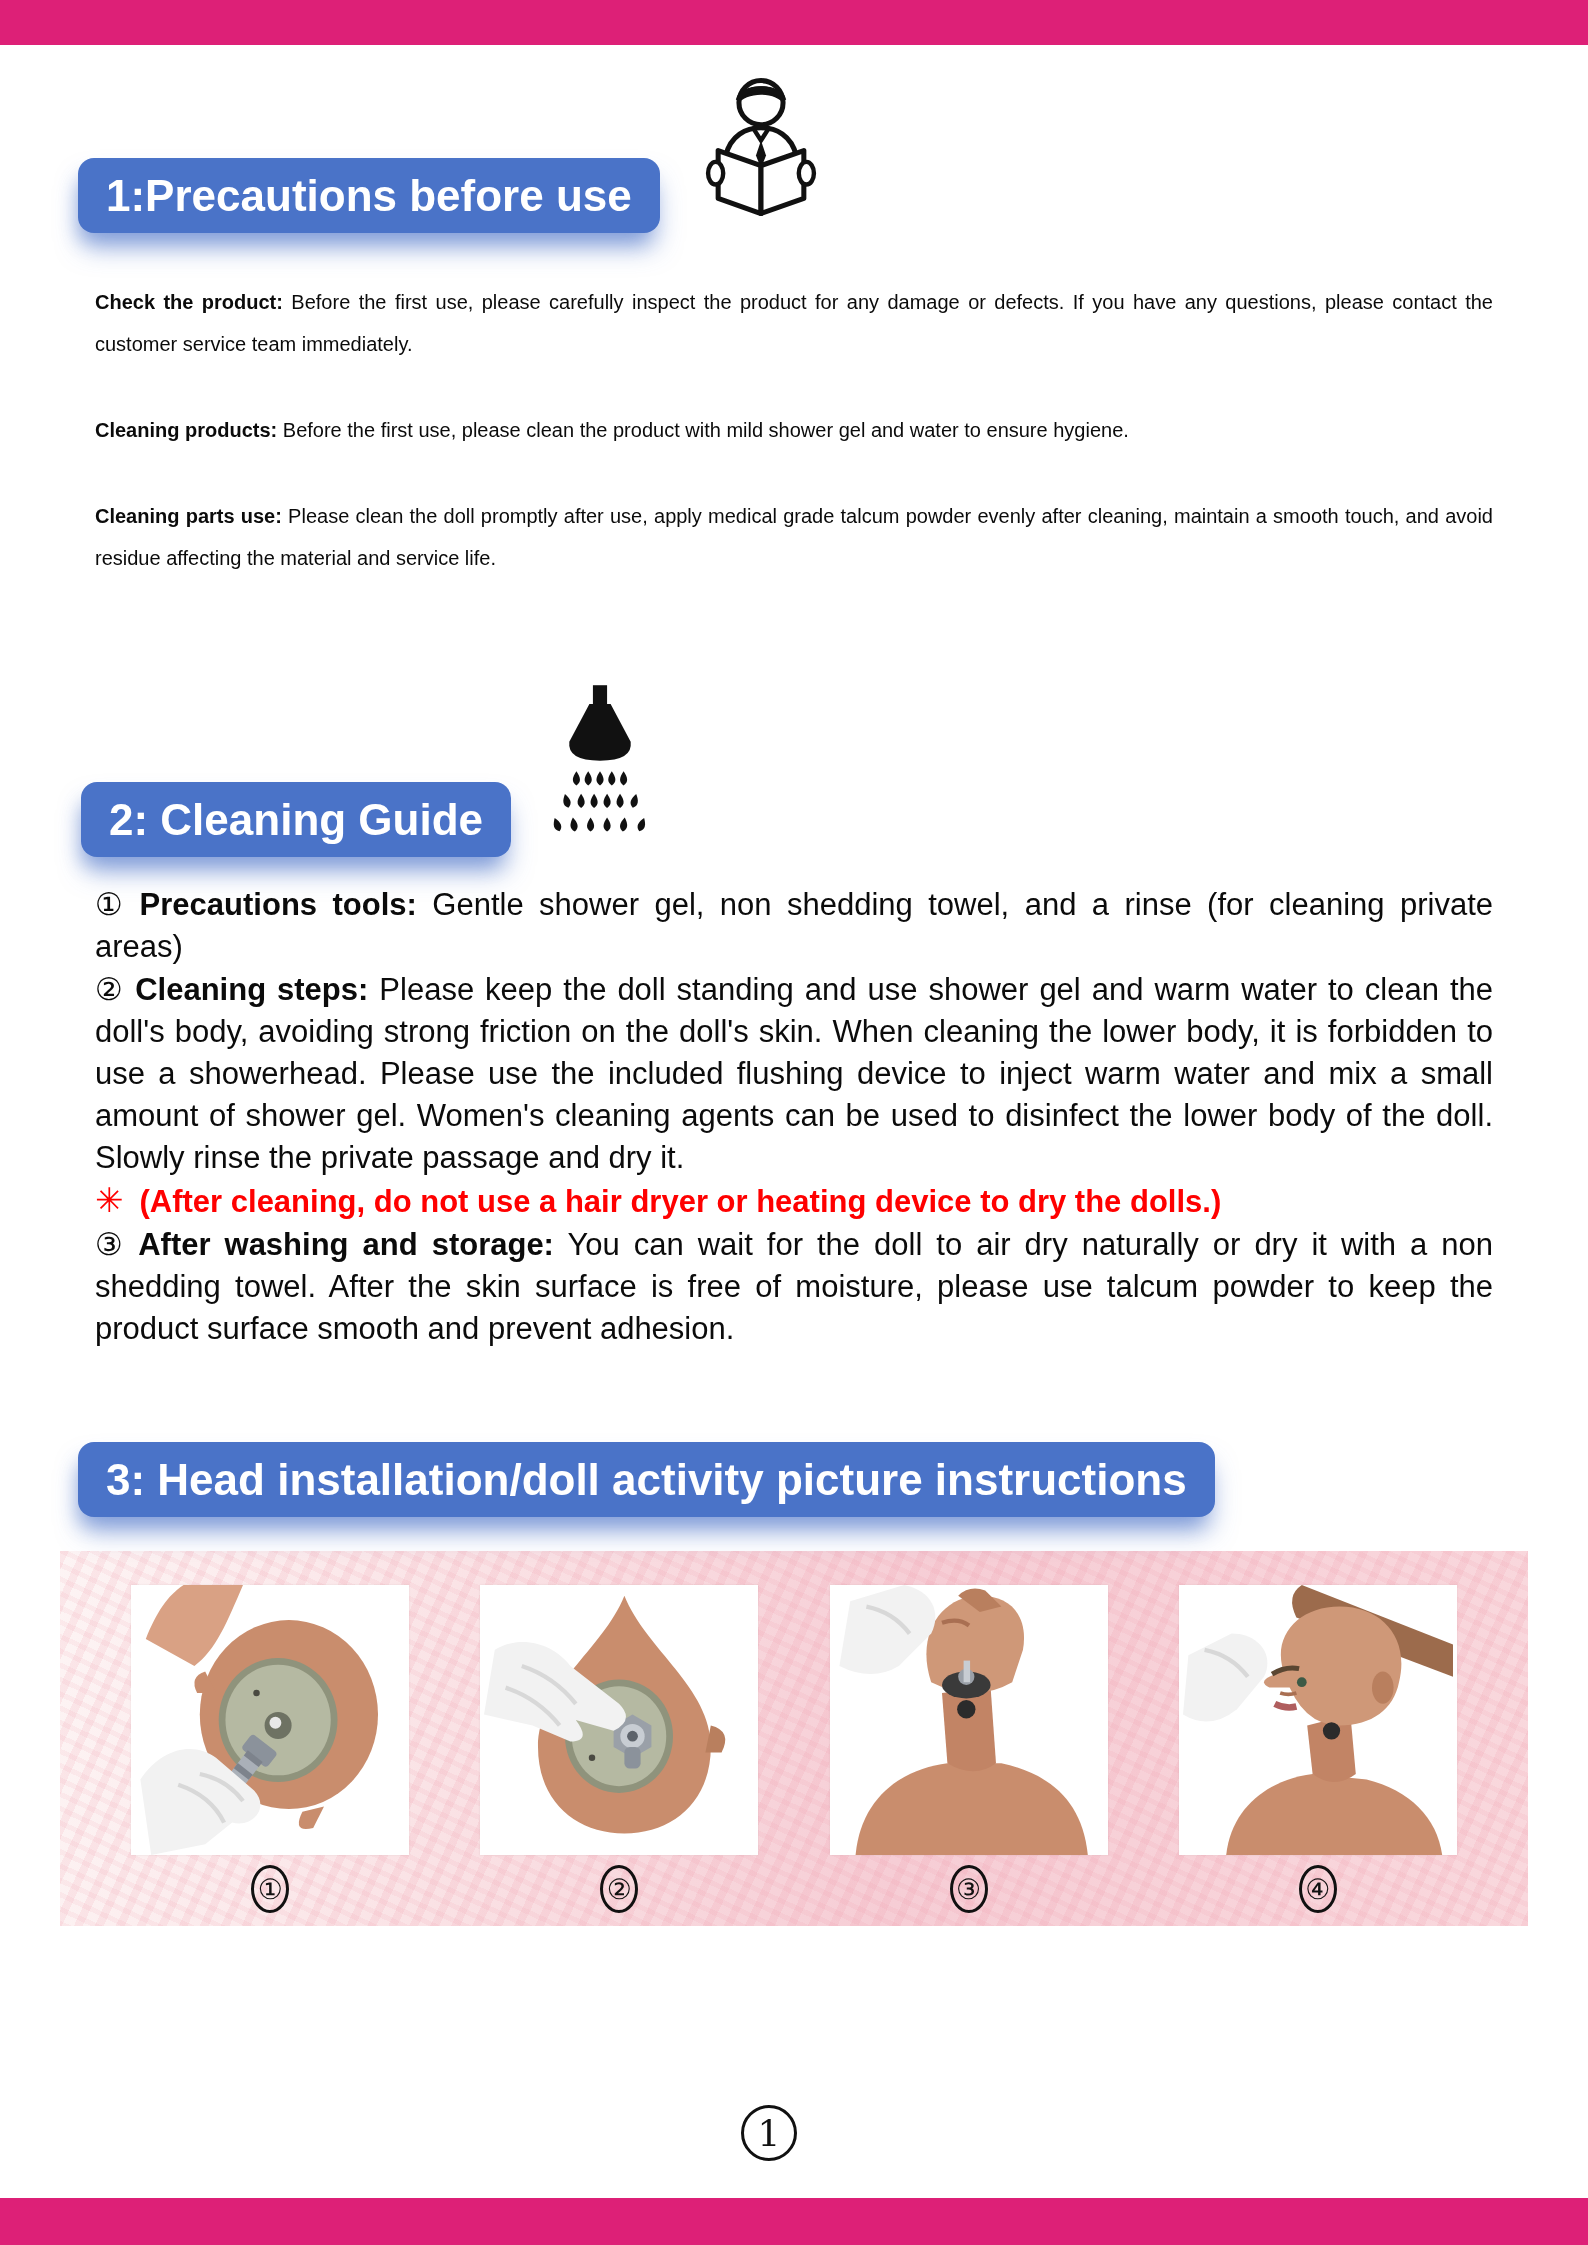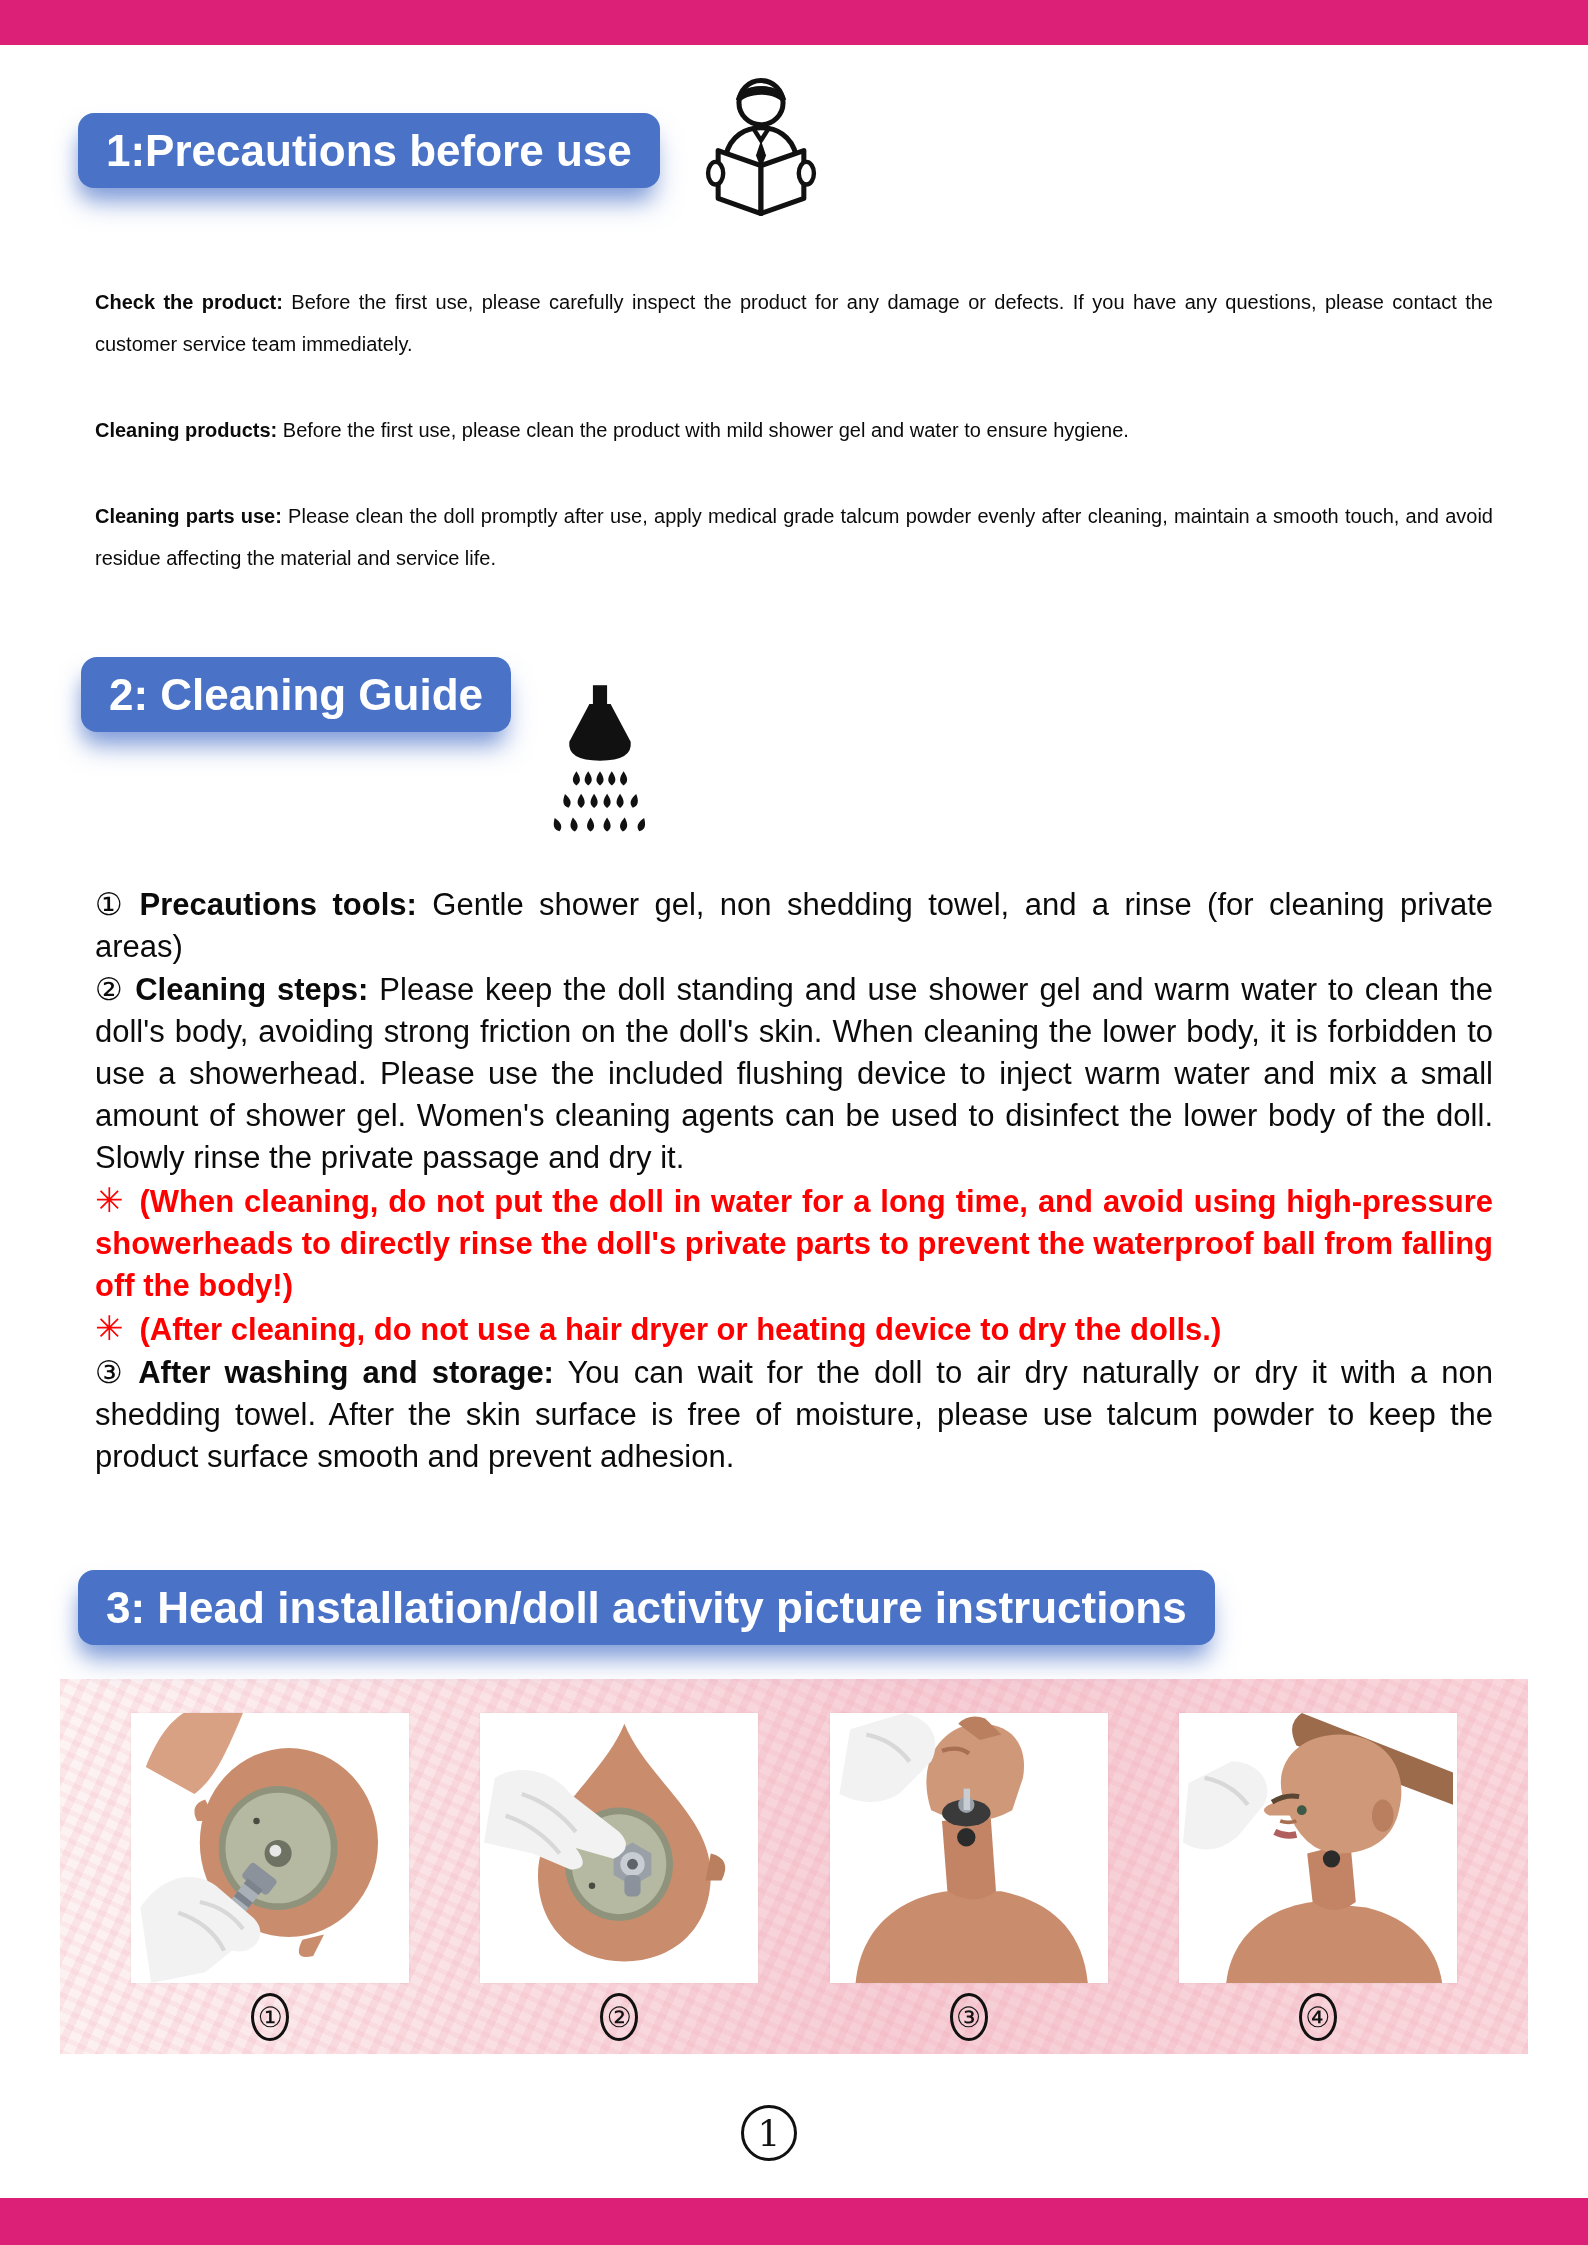--- a/index.html
+++ b/index.html
@@ -11,21 +11,21 @@
     color:#0b0b0b;
     overflow:hidden;
   }
   .bar{position:absolute;left:0;width:1588px;background:#dd2077;}
   .bar.top{top:0;height:45px;}
   .bar.bottom{bottom:0;height:47px;}
   .content{position:absolute;top:45px;left:0;width:1588px;}
   .inner{padding:0 95px;}
 
   
-  .sec-row{display:flex;align-items:flex-start;margin:0;}
+  .sec-row{display:flex;align-items:flex-end;margin:0;}
   .sec-btn{
     display:inline-block;
     background:#4a73c8;
     color:#ffffff;
     font-weight:700;
     font-size:44px;
     line-height:1;
     padding:16px 28px 15px 28px;
     border-radius:16px;
     box-shadow:0 18px 26px -4px rgba(74,115,200,.55), -6px 14px 18px -6px rgba(74,115,200,.35);
@@ -159,21 +159,20 @@
             </g>
           </svg>
         </span>
       </div>
 
       <div class="list">
         <p class="item"><span class="marker">①</span><b>Precautions tools:</b><span> Gentle shower gel, non shedding towel, and a rinse (for cleaning private areas)</span></p>
 
         <p class="item"><span class="marker">②</span><b>Cleaning steps:</b><span> Please keep the doll standing and use shower gel and warm water to clean the doll's body, avoiding strong friction on the doll's skin. When cleaning the lower body, it is forbidden to use a showerhead. Please use the included flushing device to inject warm water and mix a small amount of shower gel. Women's cleaning agents can be used to disinfect the lower body of the doll. Slowly rinse the private passage and dry it.</span></p>
 
-        <p class="item warn"><span class="marker">✳</span><span>(When cleaning, do not put the doll in water for a long time, and avoid using high-pressure showerheads to directly rinse the doll's private parts to prevent the waterproof ball from falling off the body!)</span></p>
 
         <p class="item warn"><span class="marker">✳</span><span>(After cleaning, do not use a hair dryer or heating device to dry the dolls.)</span></p>
 
         <p class="item"><span class="marker">③</span><b>After washing and storage:</b><span> You can wait for the doll to air dry naturally or dry it with a non shedding towel. After the skin surface is free of moisture, please use talcum powder to keep the product surface smooth and prevent adhesion.</span></p>
       </div>
 
       <div>
         <span class="sec-btn sec3-btn">3: Head installation/doll activity picture instructions</span>
       </div>
 

